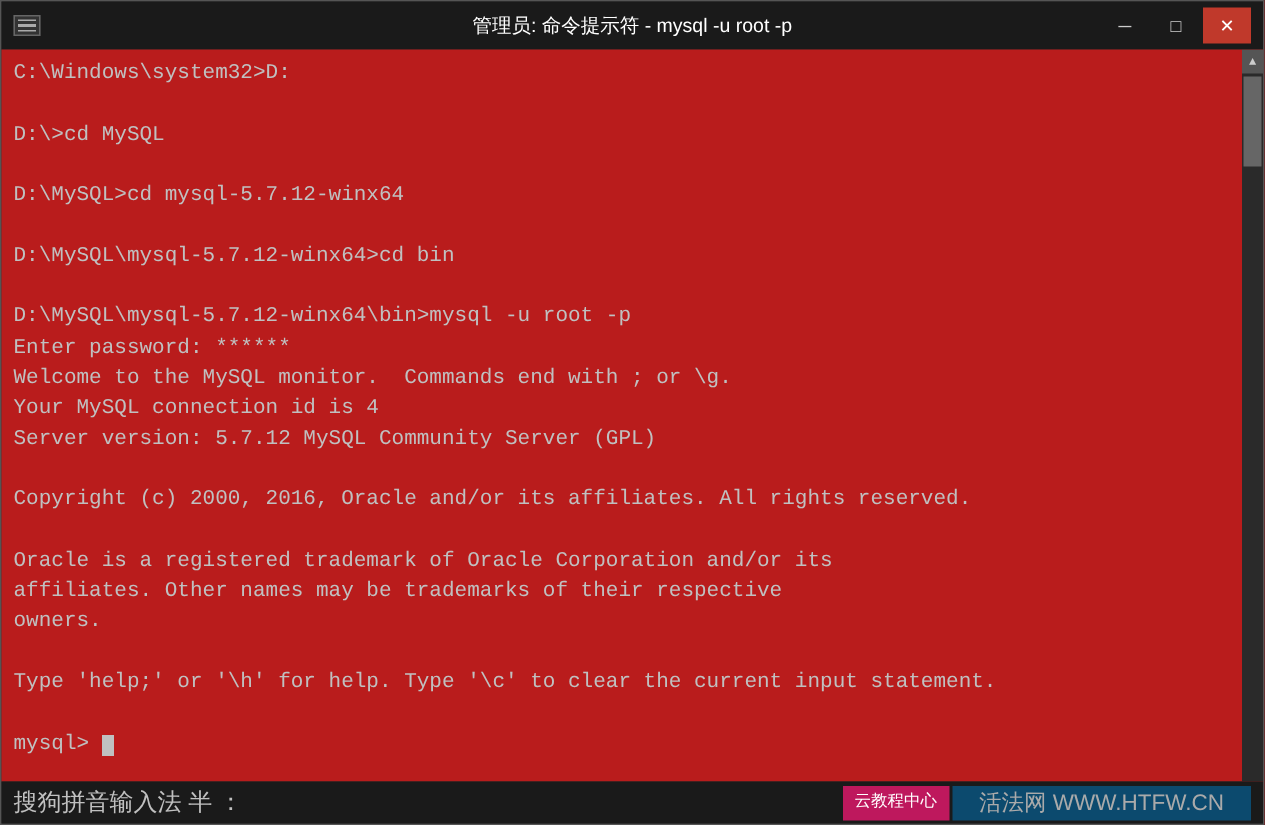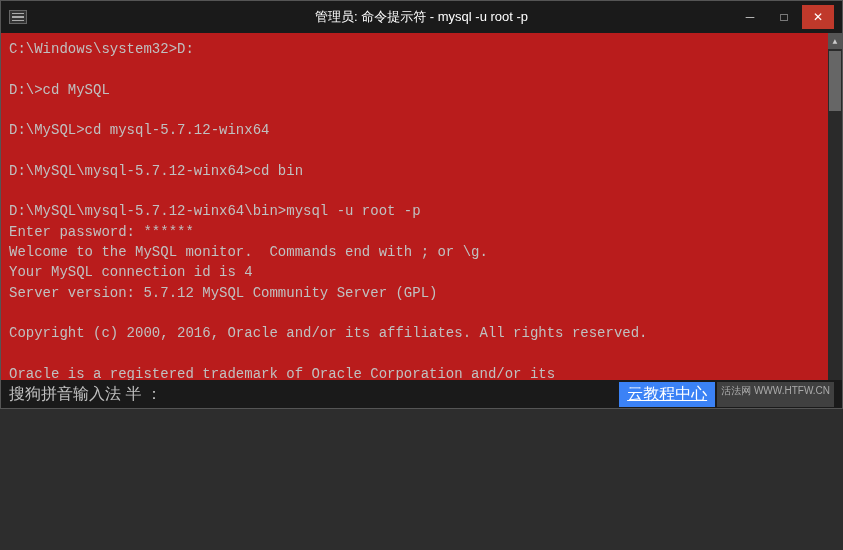--- a/index.html
+++ b/index.html
@@ -11,21 +11,21 @@
     body {
       width: 843px;
       height: 550px;
       overflow: hidden;
       font-family: 'Courier New', Courier, monospace;
       background: #2d2d2d;
     }
 
     .window {
       width: 843px;
-      height: 409px;
+      height: 550px;
       display: flex;
       flex-direction: column;
       border: 1px solid #555;
     }
 
     .title-bar {
       height: 32px;
       background: #1a1a1a;
       display: flex;
       align-items: center;
@@ -160,33 +160,32 @@
       flex-shrink: 0;
     }
 
     .ime-text {
       color: #c0c0c0;
       font-size: 16px;
       font-family: 'Microsoft YaHei', Arial, sans-serif;
     }
 
     .brand-badge {
-      background: #3b82f6;
+      background: #be185d;
       color: #fff;
-      font-size: 16px;
+      font-size: 11px;
       padding: 2px 8px;
       font-family: 'Microsoft YaHei', Arial, sans-serif;
-      text-decoration: underline;
     }
 
     .website-badge {
-      background: #404040;
+      background: #0c4a6e;
       color: #aaa;
-      font-size: 10px;
-      padding: 2px 4px;
+      font-size: 15px;
+      padding: 2px 18px;
       font-family: Arial, sans-serif;
     }
 
     .cursor {
       display: inline-block;
       width: 8px;
       height: 14px;
       background: #c0c0c0;
       vertical-align: text-bottom;
       animation: blink 1s step-end infinite;

